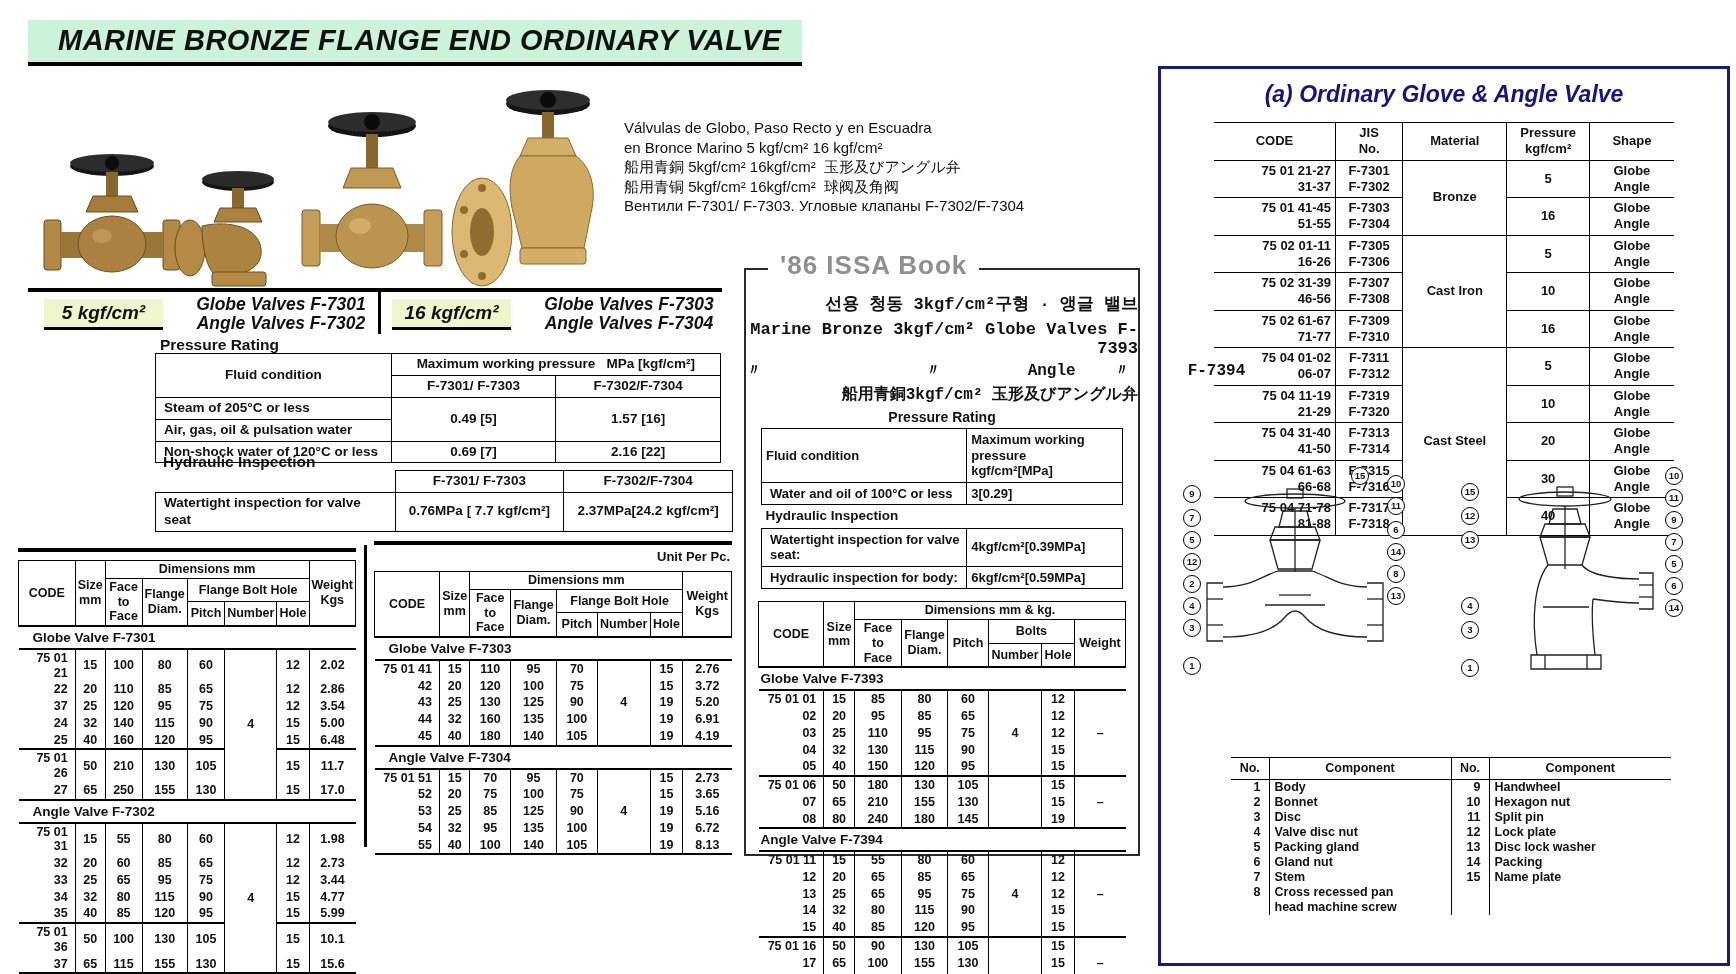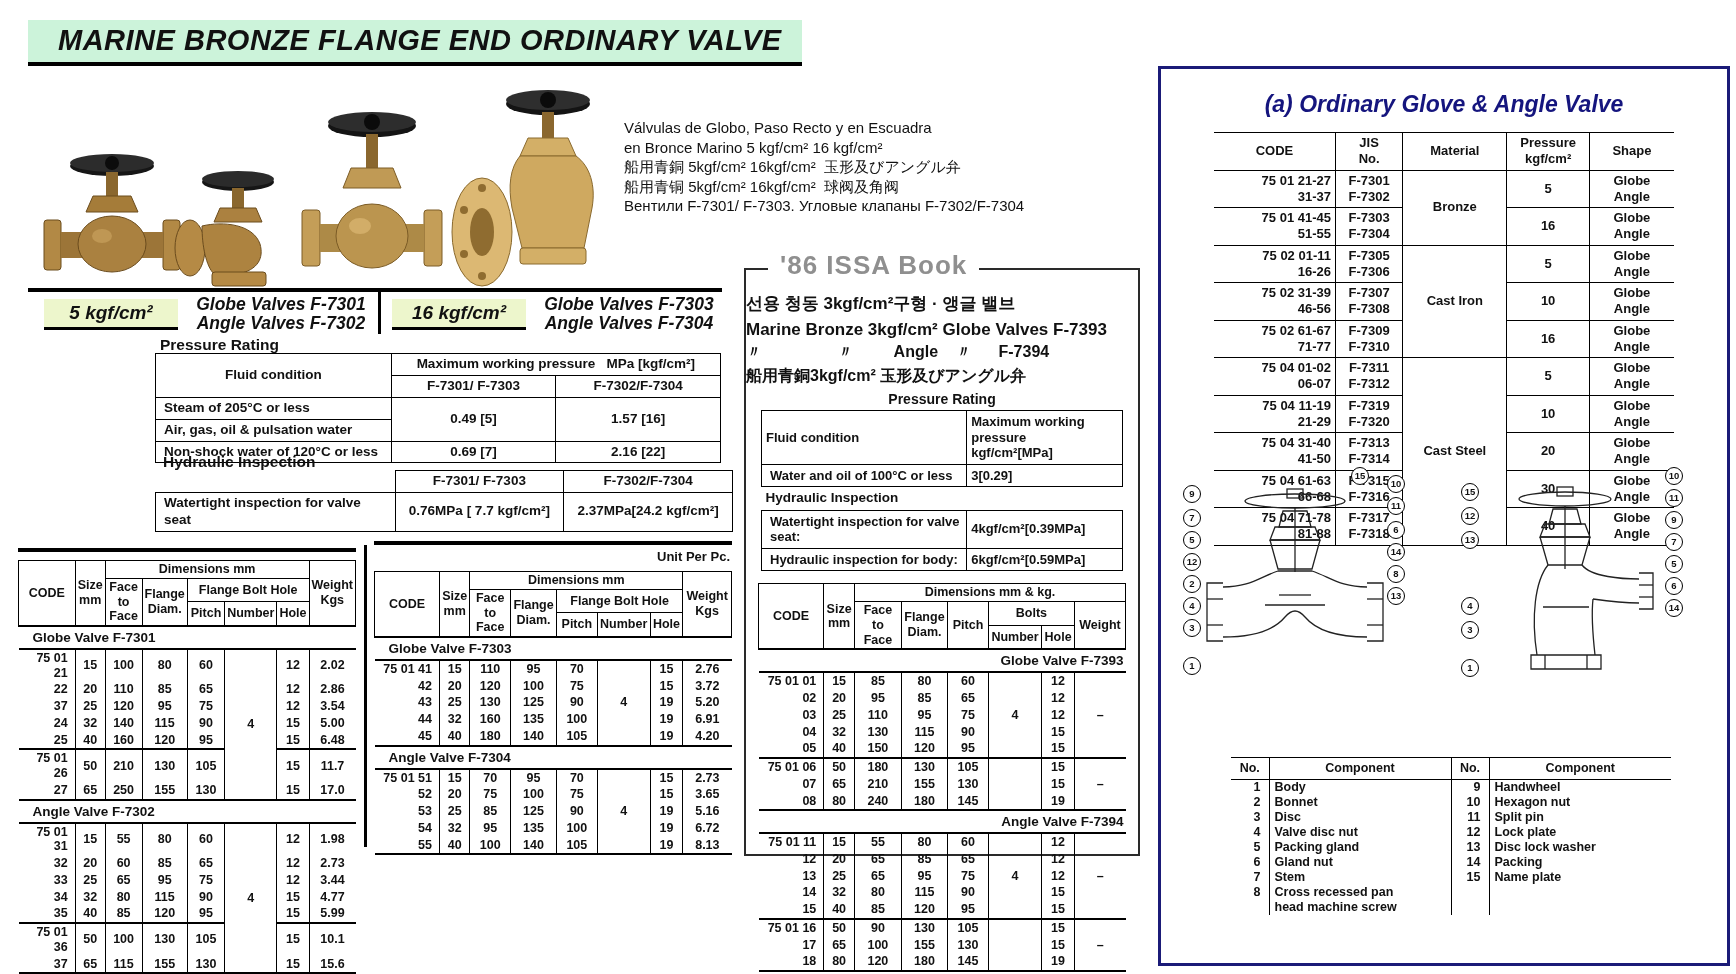--- a/index.html
+++ b/index.html
@@ -10,64 +10,64 @@
           border-bottom:4px solid #000;}
   .banner .title{font-style:italic;font-weight:900;font-size:29px;line-height:40px;padding-left:30px;
           letter-spacing:.5px;white-space:nowrap;}
   .subtitle{position:absolute;left:56px;top:72px;font-weight:bold;font-style:italic;font-size:23px;}
   
   .intro{position:absolute;left:624px;top:118px;width:480px;font-size:15px;line-height:19.5px;}
   .intro div{white-space:pre;}
   
   .rule-h{position:absolute;left:28px;top:288px;width:694px;height:4px;background:#000;}
   .vdiv{position:absolute;left:378px;top:288px;width:3px;height:46px;background:#000;}
-  .pbox{position:absolute;top:299px;width:134px;height:28px;background:#edf6cc;border-bottom:3px solid #000;
+  .pbox{position:absolute;top:299px;width:119px;height:28px;background:#edf6cc;border-bottom:3px solid #000;
         text-align:center;font-weight:900;font-style:italic;font-size:19px;line-height:27px;}
   .glabels{position:absolute;top:295px;width:210px;text-align:center;font-weight:900;font-style:italic;
         font-size:17.5px;line-height:19px;}
   
   .sec-label{position:absolute;font-weight:bold;font-size:15.5px;}
   table{border-collapse:collapse;}
   td{white-space:pre-line;}
   .rating{position:absolute;font-size:13.5px;font-weight:bold;}
   .rating td{border:1px solid #000;text-align:center;padding:2px 4px;line-height:1.25;}
   .rating td.lbl{text-align:left;padding-left:8px;}
   .rating td.nob{border:none;}
   
   .dims-wrap{position:absolute;border-top:4px solid #000;padding-top:8px;}
   .vsep{position:absolute;left:364px;top:545px;width:3px;height:302px;background:#000;}
   .unit{position:absolute;right:2px;top:4px;font-weight:bold;font-size:13px;}
   .dims{font-size:12.5px;font-weight:bold;border-bottom:2px solid #000;width:100%;}
   .dims td{text-align:center;padding:1px 2px;line-height:1.18;}
   .dims td.th{border:1px solid #000;}
   .dims td.sec{text-align:left;font-size:13.5px;padding:3px 2px 2px 14px;
                border-top:2px solid #000;border-bottom:2px solid #000;}
-  .dims td.sec.c{text-align:right;padding-left:2px;}
+  .dims td.sec.c{text-align:left;padding-left:2px;}
   .dims td.d{border-left:1px solid #000;}
   .dims td.d:first-child{border-left:none;}
   .dims td.code{text-align:right;padding-right:7px;}
   .dims td.bt{border-top:2px solid #000;}
   
   .issa{position:absolute;left:744px;top:268px;width:392px;height:584px;border:2px solid #2a2a2a;}
   .issa-title{position:absolute;left:22px;top:-20px;background:#fff;padding:0 12px;
               color:#8f8f8f;font-weight:900;font-size:26px;letter-spacing:1px;}
-  .issa .ln{text-align:left;font-family:Liberation Sans, sans-serif;font-weight:bold;}
+  .issa .ln{text-align:right;font-family:Liberation Mono, monospace;font-weight:bold;}
   .issa .ko{margin-top:22px;font-size:17px;}
   .issa .en1{margin-top:5px;font-size:17px;}
   .issa .en2{margin-top:2px;font-size:16px;white-space:pre;}
   .issa .ja{margin-top:3px;font-size:16px;}
   .issa .prt{margin-top:4px;text-align:center;font-size:14px;font-weight:bold;}
   .issa-rating{margin:3px auto 0 auto;font-size:13px;font-weight:bold;width:362px;}
   .issa-rating td{border:1px solid #000;text-align:left;padding:3px 4px;line-height:1.2;}
   .issa-rating td.l{text-align:left;padding-left:8px;}
   .issa-rating td.secc{border-left:none;border-right:none;font-size:13.5px;}
   .issa-dims{margin:12px auto 0 auto;width:368px;font-size:12.5px;border-bottom:2px solid #000;}
   
   .panel-a{position:absolute;left:1158px;top:66px;width:566px;height:894px;border:3px solid #1b1b78;}
-  .pa-title{margin-top:22px;text-align:center;color:#15157e;font-weight:900;font-style:italic;font-size:23px;}
+  .pa-title{margin-top:12px;text-align:center;color:#15157e;font-weight:900;font-style:italic;font-size:23px;}
   .pa-table{margin:14px auto 0 auto;width:460px;font-size:13px;font-weight:bold;
             border-top:1.5px solid #000;border-bottom:1.5px solid #000;}
   .pa-table td{border-top:1px solid #000;border-left:1px solid #000;text-align:center;
                padding:2px 4px;line-height:1.25;}
   .pa-table td:first-child{border-left:none;}
   .pa-table td.coder{text-align:right;}
   .diagrams{position:absolute;left:0;top:392px;width:566px;height:282px;}
   .diag{position:absolute;top:6px;width:235px;height:250px;}
   .diag svg{position:absolute;left:12px;top:10px;}
   .callout{position:absolute;width:16px;height:16px;border:1px solid #000;border-radius:50%;
@@ -458,21 +458,21 @@
             <td class="d">19</td>
             <td class="d">6.91</td>
           </tr>
           <tr>
             <td class="code d">45</td>
             <td class="d">40</td>
             <td class="d">180</td>
             <td class="d">140</td>
             <td class="d">105</td>
             <td class="d">19</td>
-            <td class="d">4.20</td>
+            <td class="d">4.19</td>
           </tr>
           <tr>
             <td colspan="8" class="sec">Angle Valve F-7304</td>
           </tr>
           <tr>
             <td class="code d">75 01 51</td>
             <td class="d">15</td>
             <td class="d">70</td>
             <td class="d">95</td>
             <td class="d">70</td>

